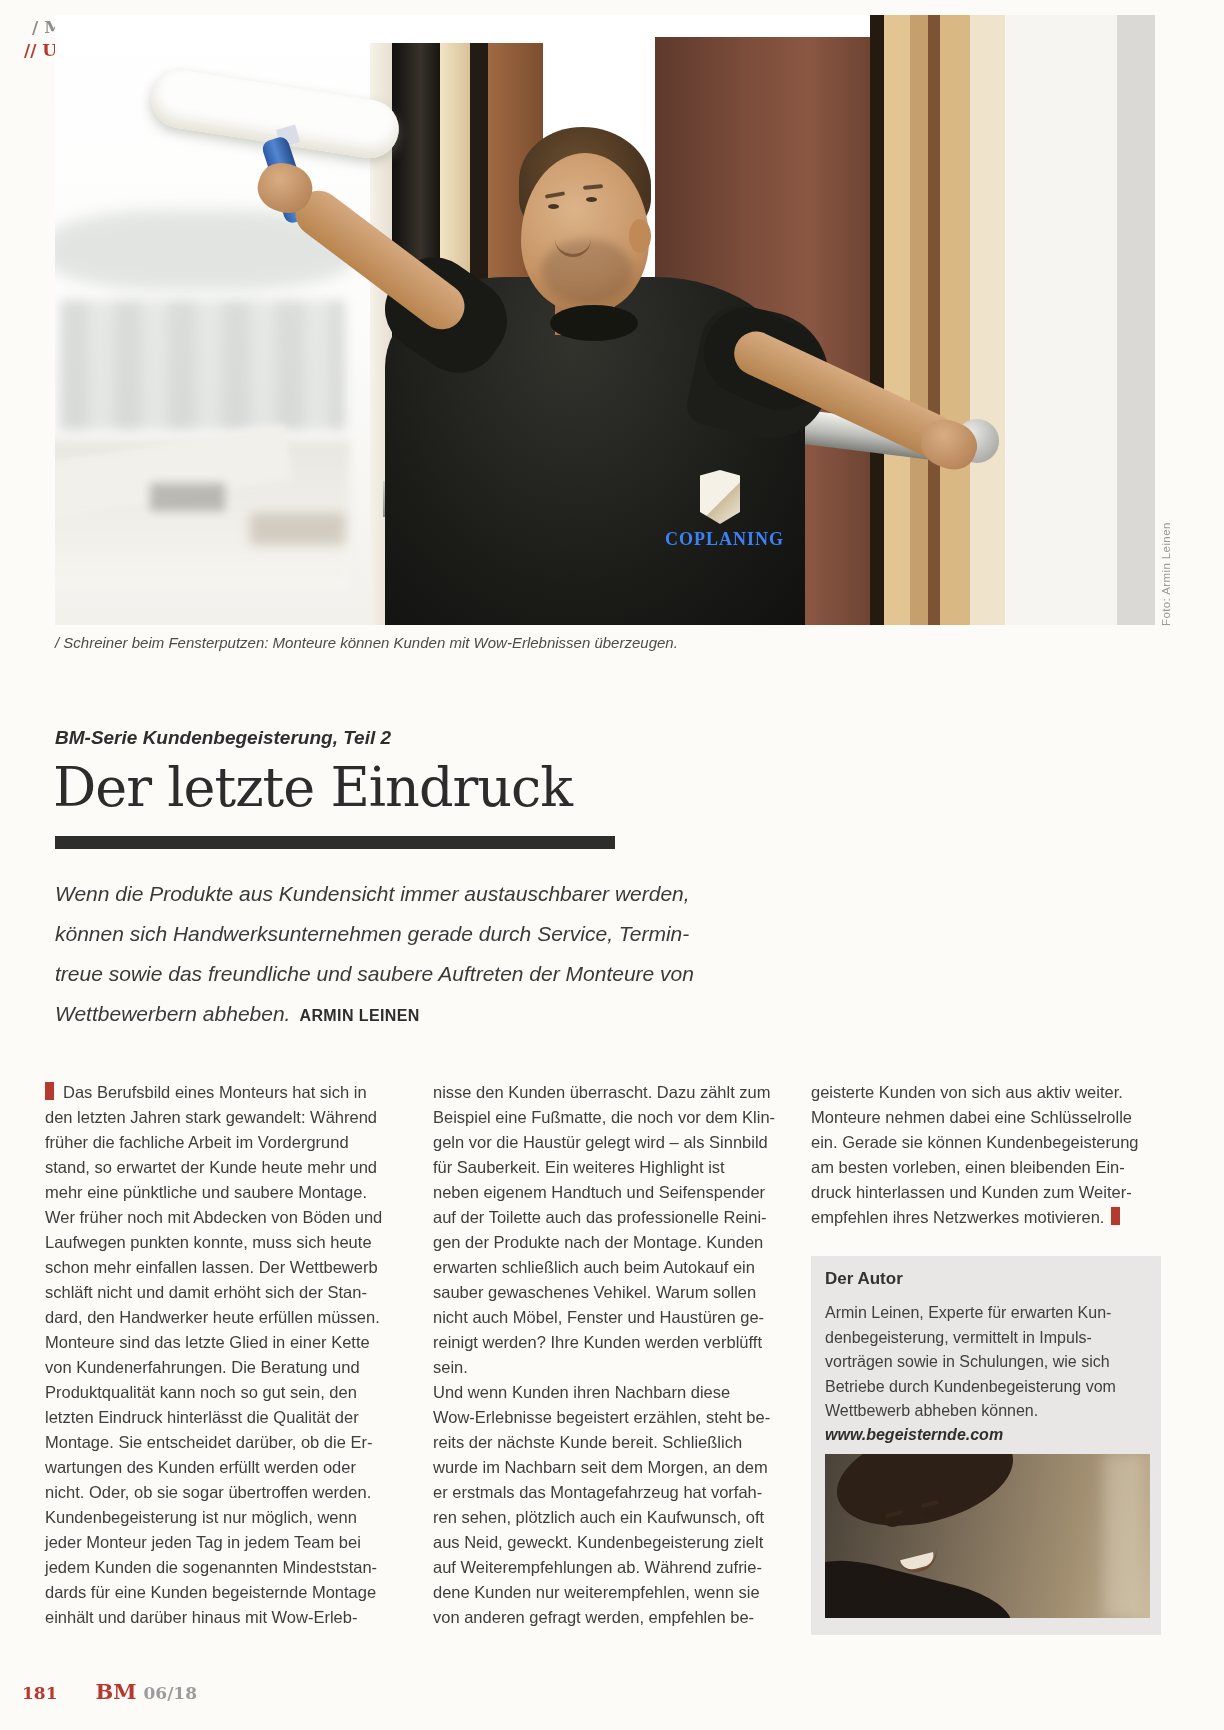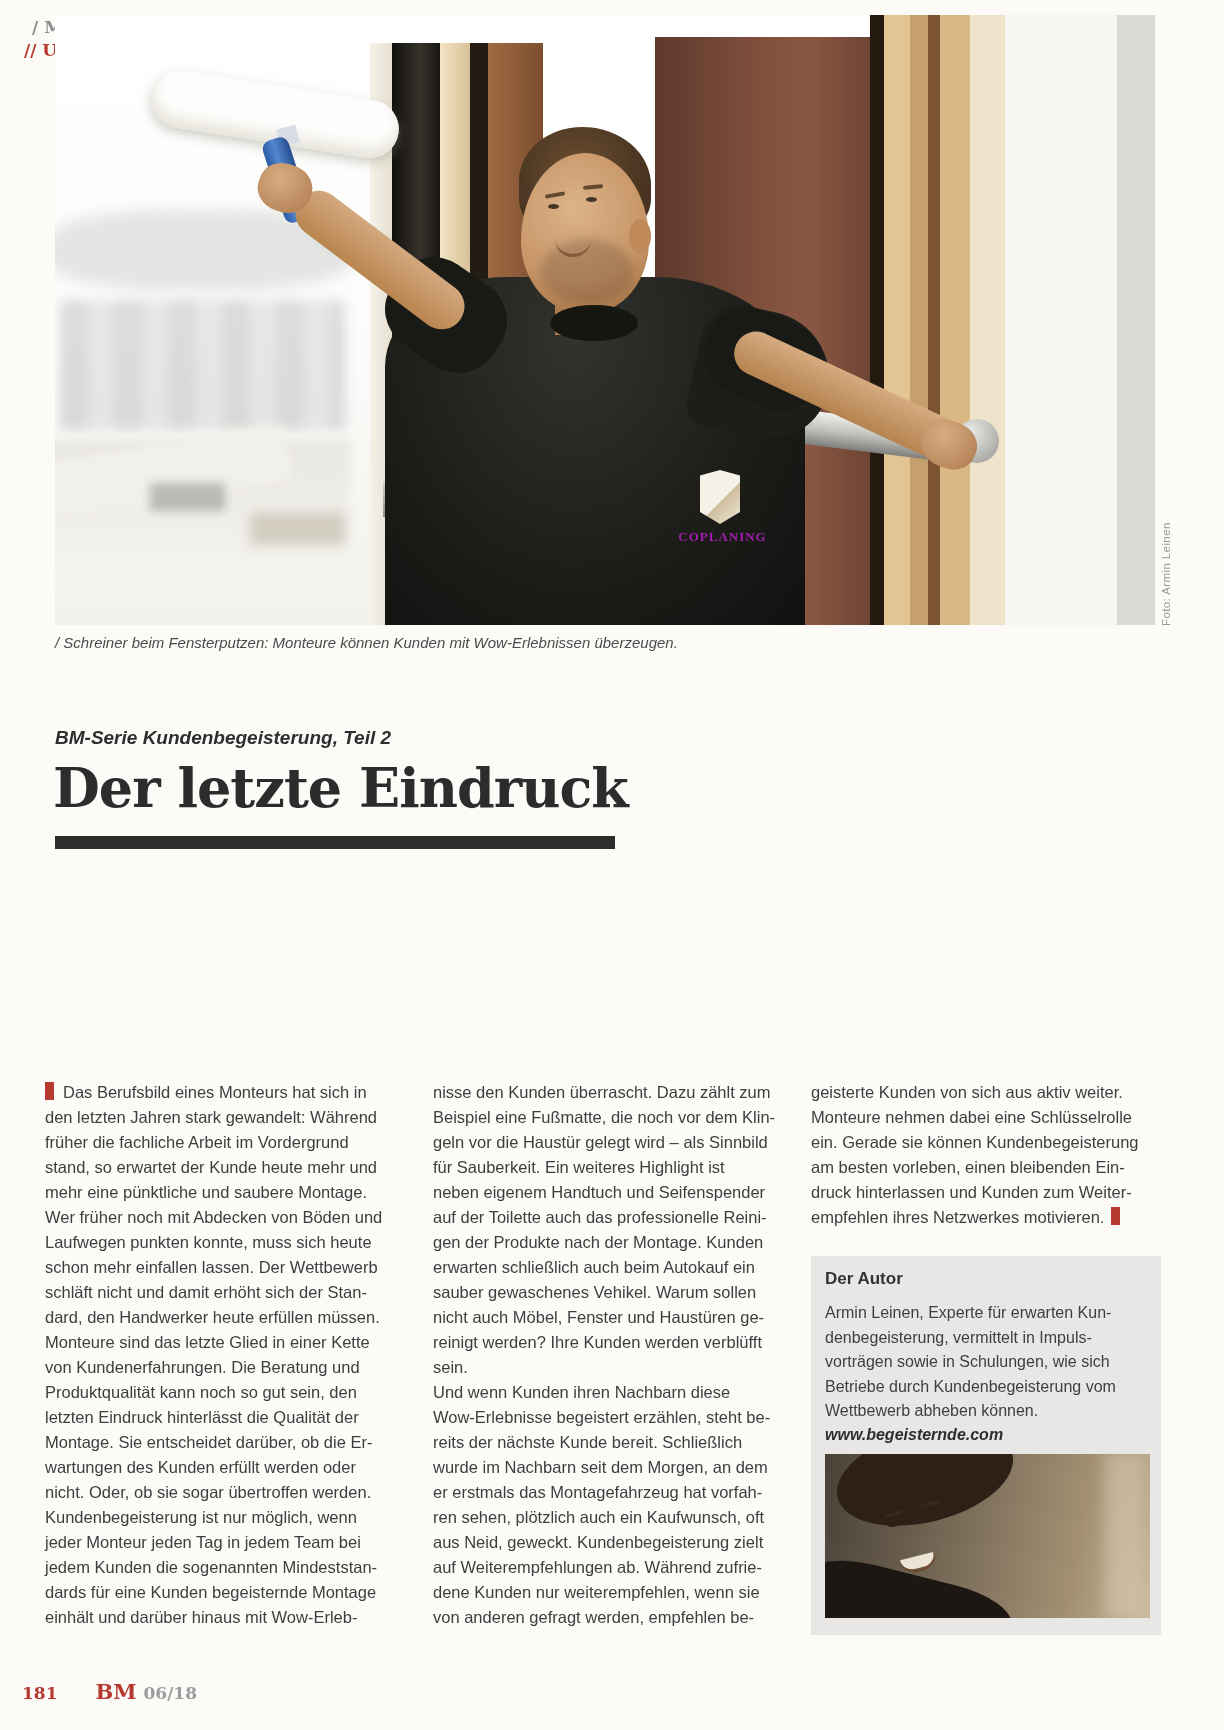--- a/index.html
+++ b/index.html
@@ -80,32 +80,32 @@
   .ph-brow2 { left:66px; top:58px; width:20px; height:4px; background:rgba(66,48,30,.8); border-radius:2px; transform:rotate(-5deg); }
   .ph-eye1  { left:31px; top:77px; width:11px; height:5px; background:rgba(45,33,22,.85); border-radius:50%; }
   .ph-eye2  { left:69px; top:70px; width:11px; height:5px; background:rgba(45,33,22,.85); border-radius:50%; }
   .ph-smile { left:38px; top:112px; width:36px; height:18px; border-radius:0 0 30px 30px; border-bottom:3px solid rgba(116,76,46,.75); }
   .ph-collar { left:495px; top:290px; width:88px; height:36px; border-radius:50%; background:#15160f; z-index:5; }
 
   .ph-shield { left:645px; top:455px; width:40px; height:54px; z-index:6;
                clip-path:polygon(50% 100%,100% 78%,100% 10%,50% 0,0 10%,0 78%);
                background:linear-gradient(135deg,#f5f1e7 55%,#cdbd9c 56%,#efe9da); }
   .ph-logo-text { left:610px; top:514px; width:115px; z-index:6; text-align:center;
-                  font-family:"Liberation Serif", serif; font-weight:bold; font-size:13px;
-                  letter-spacing:1px; color:#a21caf; }
+                  font-family:"Liberation Serif", serif; font-weight:bold; font-size:18px;
+                  letter-spacing:1px; color:#3b82f6; }
 
   .photo-credit { left:1160px; top:486px; height:140px; width:16px;
                   writing-mode:vertical-rl; transform:rotate(180deg);
                   font-size:11.5px; color:#9a9a9a; letter-spacing:.4px; }
 
   .caption { left:55px; top:634px; width:760px; font-style:italic; font-size:15px; color:#4b4b4b; }
 
   
   .kicker { left:55px; top:727px; font-style:italic; font-weight:bold; font-size:19px; color:#2e2e2e; }
-  .headline { left:53px; top:756px; font-family:"DejaVu Serif", serif; font-weight:bold; font-size:54px;
+  .headline { left:53px; top:756px; font-family:"DejaVu Serif", serif; font-weight:normal; font-size:54px;
               letter-spacing:-1px; color:#2c2c2c; }
   .head-rule { left:55px; top:836px; width:560px; height:13px; background:#2d2d2b; }
 
   .intro { left:55px; top:874px; width:690px; font-style:italic; font-size:21px; line-height:40px; color:#3a3a3a; }
   .intro .lines { white-space:pre-line; }
   .intro .byline { font-style:normal; font-weight:bold; font-size:16px; letter-spacing:.4px; color:#2e2e2e; margin-left:9px; }
 
   
   .col { top:1080px; width:354px; font-size:16.5px; line-height:25px; color:#3e3e3e; }
   .col-1 { left:45px; } .col-2 { left:433px; } .col-3 { left:811px; }
@@ -205,20 +205,26 @@
 
 <div class="abs photo-credit">Foto: Armin Leinen</div>
 
 <div class="abs caption">/ Schreiner beim Fensterputzen: Monteure können Kunden mit Wow-Erlebnissen überzeugen.</div>
 
 <div class="abs kicker">BM-Serie Kundenbegeisterung, Teil 2</div>
 <h1 class="abs headline">Der letzte Eindruck</h1>
 <div class="abs head-rule"></div>
 
 <div class="abs intro">
+  <div class="lines">Wenn die Produkte aus Kundensicht immer austauschbarer werden,
+können sich Handwerksunternehmen gerade durch Service, Termin-
+treue sowie das freundliche und saubere Auftreten der Monteure von</div>
+  <div>
+    <span>Wettbewerbern abheben.</span><span class="byline">ARMIN LEINEN</span>
+  </div>
 </div>
 
 <div class="abs col col-1">
   <span class="p-marker"></span><span class="col-text">Das Berufsbild eines Monteurs hat sich in
 den letzten Jahren stark gewandelt: Während
 früher die fachliche Arbeit im Vordergrund
 stand, so erwartet der Kunde heute mehr und
 mehr eine pünktliche und saubere Montage.
 Wer früher noch mit Abdecken von Böden und
 Laufwegen punkten konnte, muss sich heute

